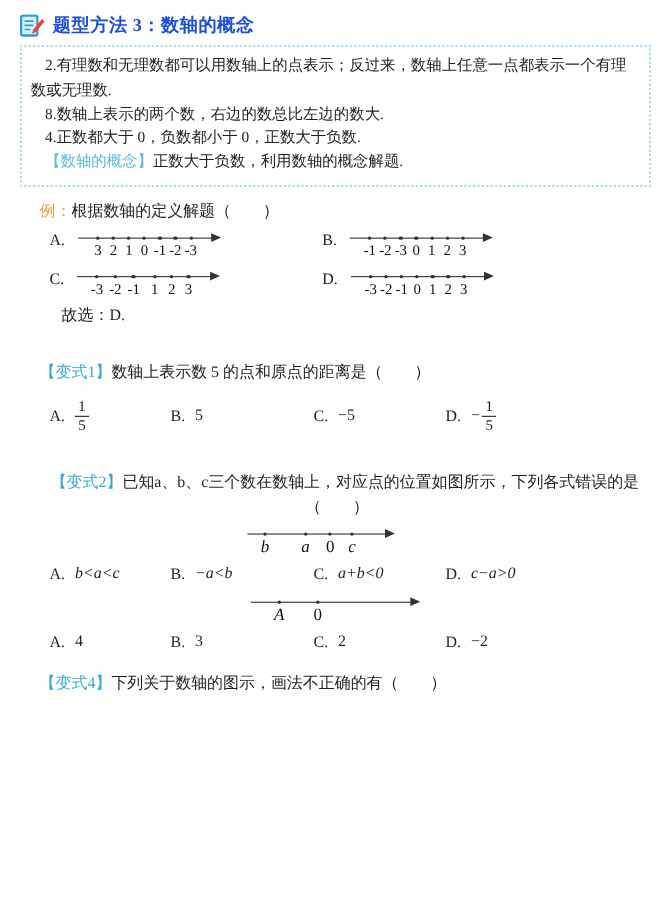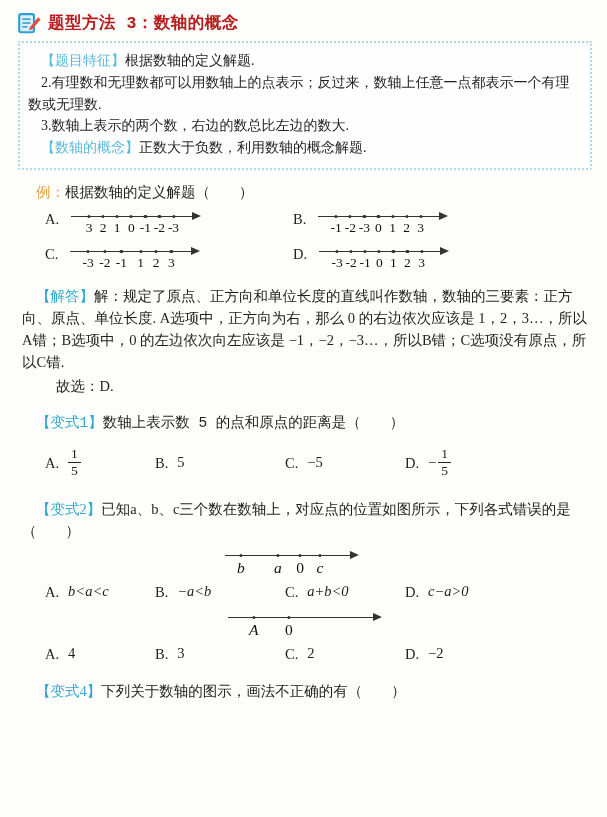--- a/index.html
+++ b/index.html
@@ -2,21 +2,21 @@
 <html><head>
 <meta charset="utf-8">
 <style>
   html,body{margin:0;padding:0;background:#ffffff;}
   body{width:607px;height:817px;overflow:hidden;font-family:"Liberation Serif","DejaVu Serif",serif;color:#1f1f1f;}
   .page{position:relative;width:607px;height:817px;background:#fdfdfc;}
 
   
   .header{display:flex;align-items:center;gap:7px;padding:12px 0 0 18px;}
   .hicon svg{display:block;}
-  .htitle{font-family:Liberation Mono, monospace;font-weight:bold;font-size:16.5px;color:#b91c1c;letter-spacing:.5px;}
+  .htitle{font-family:Liberation Serif, serif;font-weight:bold;font-size:16.5px;color:#1d4ed8;letter-spacing:.5px;}
 
   
   .infobox{margin:7px 15px 0 18px;border:2px dotted #a8dbee;border-radius:2px;background:#fefefe;padding:7px 14px 9px 8px;}
   .bp{margin:0;font-size:14px;line-height:21.8px;text-indent:13px;}
   .tag{color:#5cb9da;}
 
   
   .content{padding:0 16px 0 22px;}
   .para{margin:0;font-size:14.5px;line-height:22px;text-indent:14px;}
   .extag{color:#e79f3c;}
@@ -68,23 +68,23 @@
         <line x1="4.5" y1="6.5" x2="13" y2="6.5" stroke="#2b9fd3" stroke-width="1.6"></line>
         <line x1="4.5" y1="10.5" x2="13" y2="10.5" stroke="#2b9fd3" stroke-width="1.6"></line>
         <line x1="4.5" y1="14.5" x2="10" y2="14.5" stroke="#2b9fd3" stroke-width="1.6"></line>
         <path d="M12.5 15 L21 4.5 L23.6 6.8 L15 17 L11.5 18.2 Z" fill="#e2483f"></path>
       </svg>
     </span>
     <span class="htitle">题型方法 3：数轴的概念</span>
   </div>
 
   <div class="infobox">
-    <p class="bp"><span class="tag">【题目特征】</span><span>根据数轴的定义解题.</span></p>
     <p class="bp">2.有理数和无理数都可以用数轴上的点表示；反过来，数轴上任意一点都表示一个有理数或无理数.</p>
-    <p class="bp">3.数轴上表示的两个数，右边的数总比左边的数大.</p>
+    <p class="bp">8.数轴上表示的两个数，右边的数总比左边的数大.</p>
+    <p class="bp">4.正数都大于 0，负数都小于 0，正数大于负数.</p>
     <p class="bp"><span class="tag">【数轴的概念】</span><span>正数大于负数，利用数轴的概念解题.</span></p>
   </div>
 
   <div class="content">
 
     <p class="para mt1"><span class="extag">例：</span><span>根据数轴的定义解题（　　）</span></p>
     <div class="ex-grid">
       <div class="ex-cell">
         <span class="opt-key">A.</span>
         <div class="nl ex-nl">
@@ -162,24 +162,23 @@
             <div class="nl-dot" style="left: 58%;"></div>
             <div class="nl-label" style="left: 58%;">1</div>
             <div class="nl-dot" style="left: 69%;"></div>
             <div class="nl-label" style="left: 69%;">2</div>
             <div class="nl-dot" style="left: 80%;"></div>
             <div class="nl-label" style="left: 80%;">3</div>
           </div>
       </div>
     </div>
 
-    <p class="para mt1"><span class="tag2">【解答】</span><span>解：规定了原点、正方向和单位长度的直线叫作数轴，数轴的三要素：正方向、原点、单位长度. A选项中，正方向为右，那么 0 的右边依次应该是 1，2，3…，所以A错；B选项中，0 的左边依次向左应该是 −1，−2，−3…，所以B错；C选项没有原点，所以C错.</span></p>
     <p class="para concl">故选：D.</p>
 
-    <p class="para" style="margin-top:15px;font-family:Liberation Mono, monospace;"><span class="tag2">【变式1】</span><span>数轴上表示数 5 的点和原点的距离是（　　）</span></p>
+    <p class="para" style="margin-top:30px;"><span class="tag2">【变式1】</span><span>数轴上表示数 5 的点和原点的距离是（　　）</span></p>
     <div class="opt-row v1row">
       <div class="opt">
         <span class="opt-key">A.</span>
         <span class="frac">
             <span class="num">1</span>
             <span class="den">5</span>
           </span>
       </div>
       <div class="opt">
         <span class="opt-key">B.</span>
@@ -192,21 +191,21 @@
       <div class="opt">
         <span class="opt-key">D.</span>
         <span class="frac-sign">−</span>
         <span class="frac">
             <span class="num">1</span>
             <span class="den">5</span>
           </span>
       </div>
     </div>
 
-    <p class="para" style="margin-top:14px;"><span class="tag2">【变式2】</span><span>已知a、b、c三个数在数轴上，对应点的位置如图所示，下列各式错误的是（　　）</span></p>
+    <p class="para" style="margin-top:28px;text-align:center;"><span class="tag2">【变式2】</span><span>已知a、b、c三个数在数轴上，对应点的位置如图所示，下列各式错误的是（　　）</span></p>
     <div class="nl nl-big fig-v2">
         <div class="nl-line"></div>
         <div class="nl-arrow"></div>
         <div class="nl-dot" style="left: 12%;"></div>
         <div class="nl-label nl-it" style="left: 12%;">b</div>
         <div class="nl-dot" style="left: 40%;"></div>
         <div class="nl-label nl-it" style="left: 40%;">a</div>
         <div class="nl-dot" style="left: 57%;"></div>
         <div class="nl-label" style="left: 57%;">0</div>
         <div class="nl-dot" style="left: 72%;"></div>

